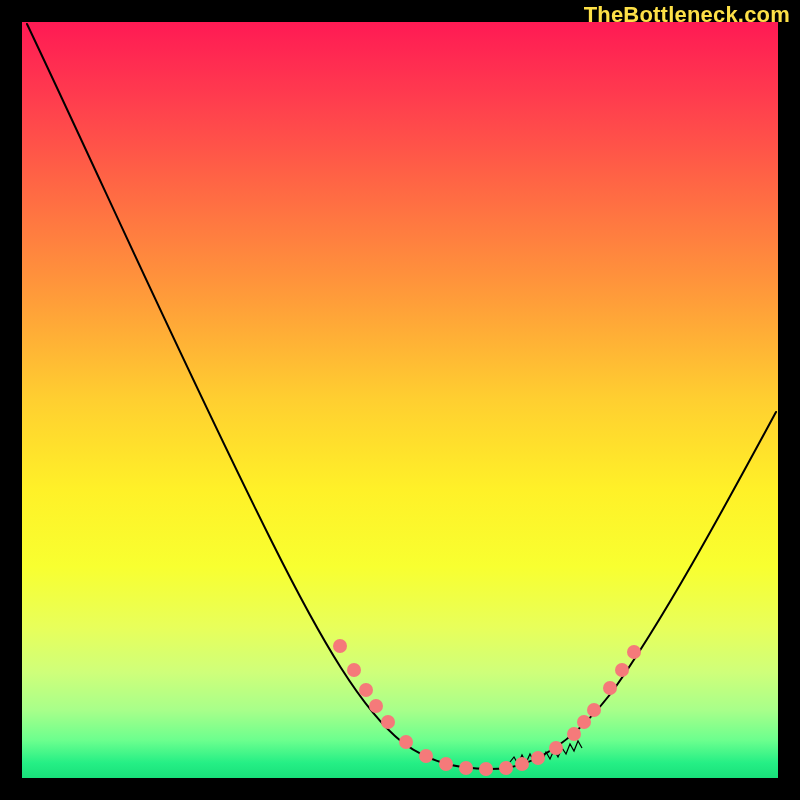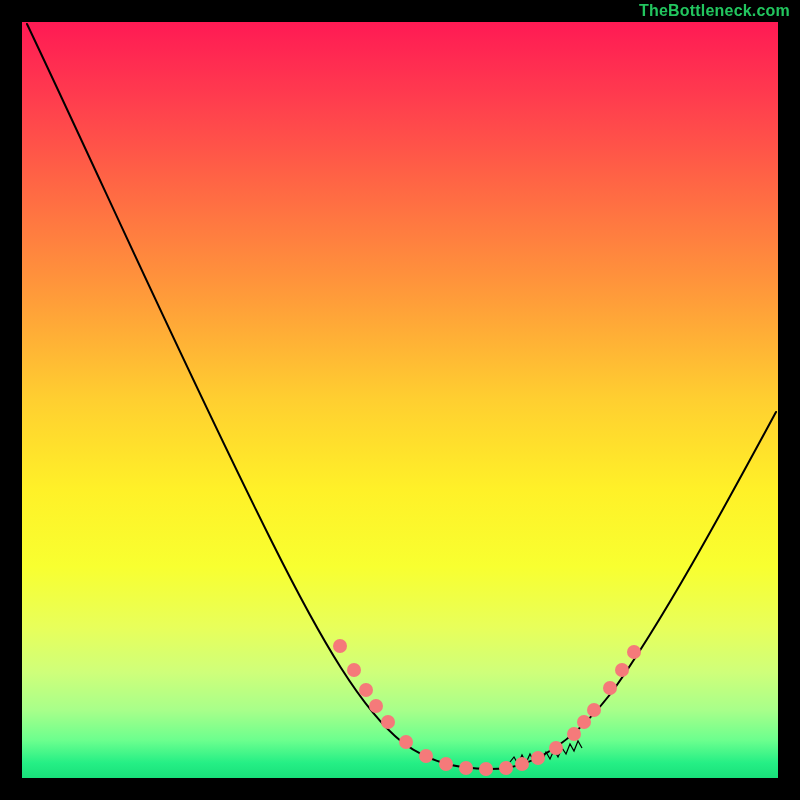--- a/index.html
+++ b/index.html
@@ -30,22 +30,22 @@
       #a8ff8a 91%,
       #6cff8e 95%,
       #25ef85 98%,
       #18e07a 100%
     );
   }
   .watermark {
     position: absolute;
     top: 2px;
     right: 10px;
-    color: #22c55e;
-    font-size: 16px;
+    color: #fde047;
+    font-size: 22px;
     font-weight: 600;
     letter-spacing: 0.2px;
     font-family: Arial, Helvetica, sans-serif;
     margin-left: 41px;
   }
   svg.plot {
     position: absolute;
     left: 0;
     top: 0;
     width: 756px;

